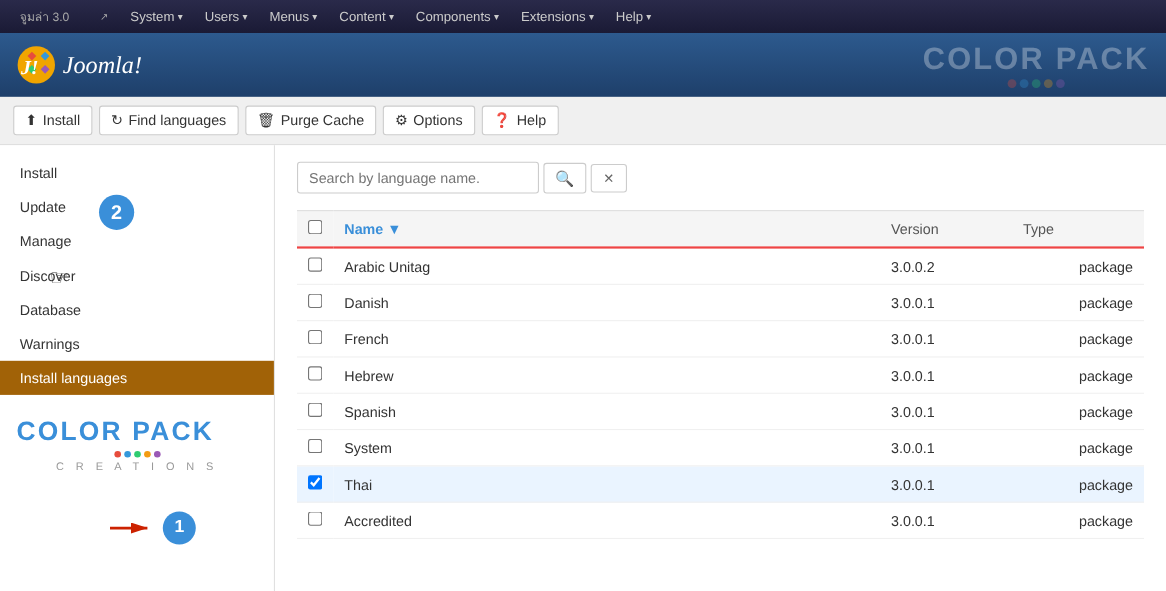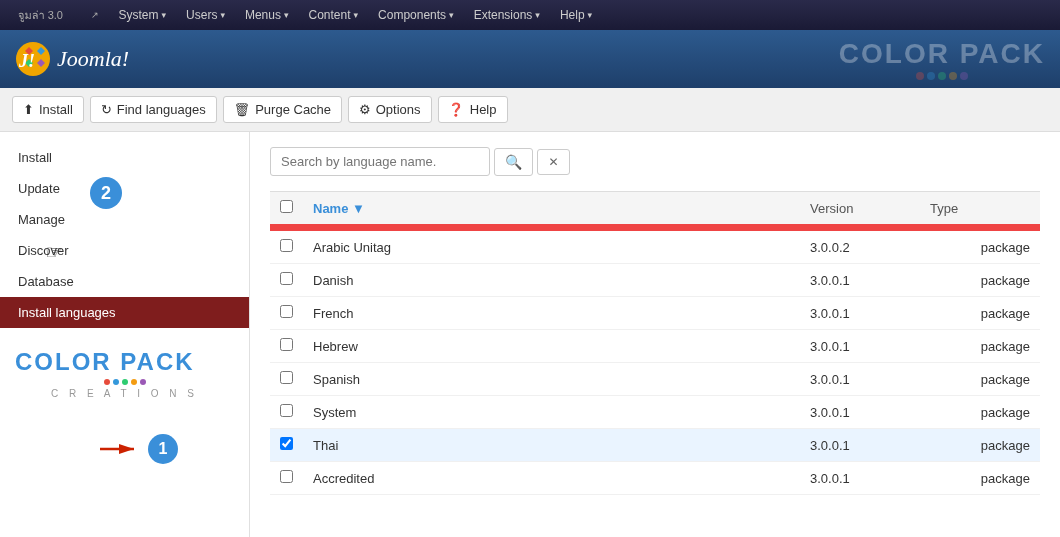--- a/index.html
+++ b/index.html
@@ -126,21 +126,21 @@
       flex-shrink: 0;
     }
     .sidebar-item {
       padding: 8px 18px;
       cursor: pointer;
       color: #333;
       display: flex;
       align-items: center;
     }
     .sidebar-item.active {
-      background: #7f1d1d;
+      background: #a16207;
       color: white;
     }
     .sidebar-logo {
       padding: 20px 15px 5px;
     }
     .sidebar-logo-text {
       font-size: 24px;
       font-weight: bold;
       letter-spacing: 2px;
       color: #3a8fd9;
@@ -204,21 +204,21 @@
     }
 
     
     .lang-table {
       width: 100%;
       border-collapse: collapse;
     }
     .lang-table th {
       background: #f5f5f5;
       border-top: 1px solid #ddd;
-      border-bottom: 7px solid #ef4444;
+      border-bottom: 2px solid #ef4444;
       padding: 8px 10px;
       text-align: left;
       font-weight: normal;
       color: #555;
     }
     .lang-table th.col-name {
       color: #3a8fd9;
       font-weight: bold;
     }
     .lang-table td {
@@ -313,20 +313,23 @@
     </div>
     <div class="sidebar-item">
       <span>Manage</span>
     </div>
     <div class="sidebar-item">
       <span>Discover</span>
     </div>
     <div class="sidebar-item">
       <span>Database</span>
     </div>
+    <div class="sidebar-item">
+      <span>Warnings</span>
+    </div>
     <div class="sidebar-item active">
       <span>Install languages</span>
     </div>
 
     <div class="sidebar-logo">
       <div class="sidebar-logo-text">COLOR PACK</div>
       <div class="sidebar-logo-dots">
         <div class="sidebar-logo-dot" style="background:#e74c3c"></div>
         <div class="sidebar-logo-dot" style="background:#3498db"></div>
         <div class="sidebar-logo-dot" style="background:#2ecc71"></div>

